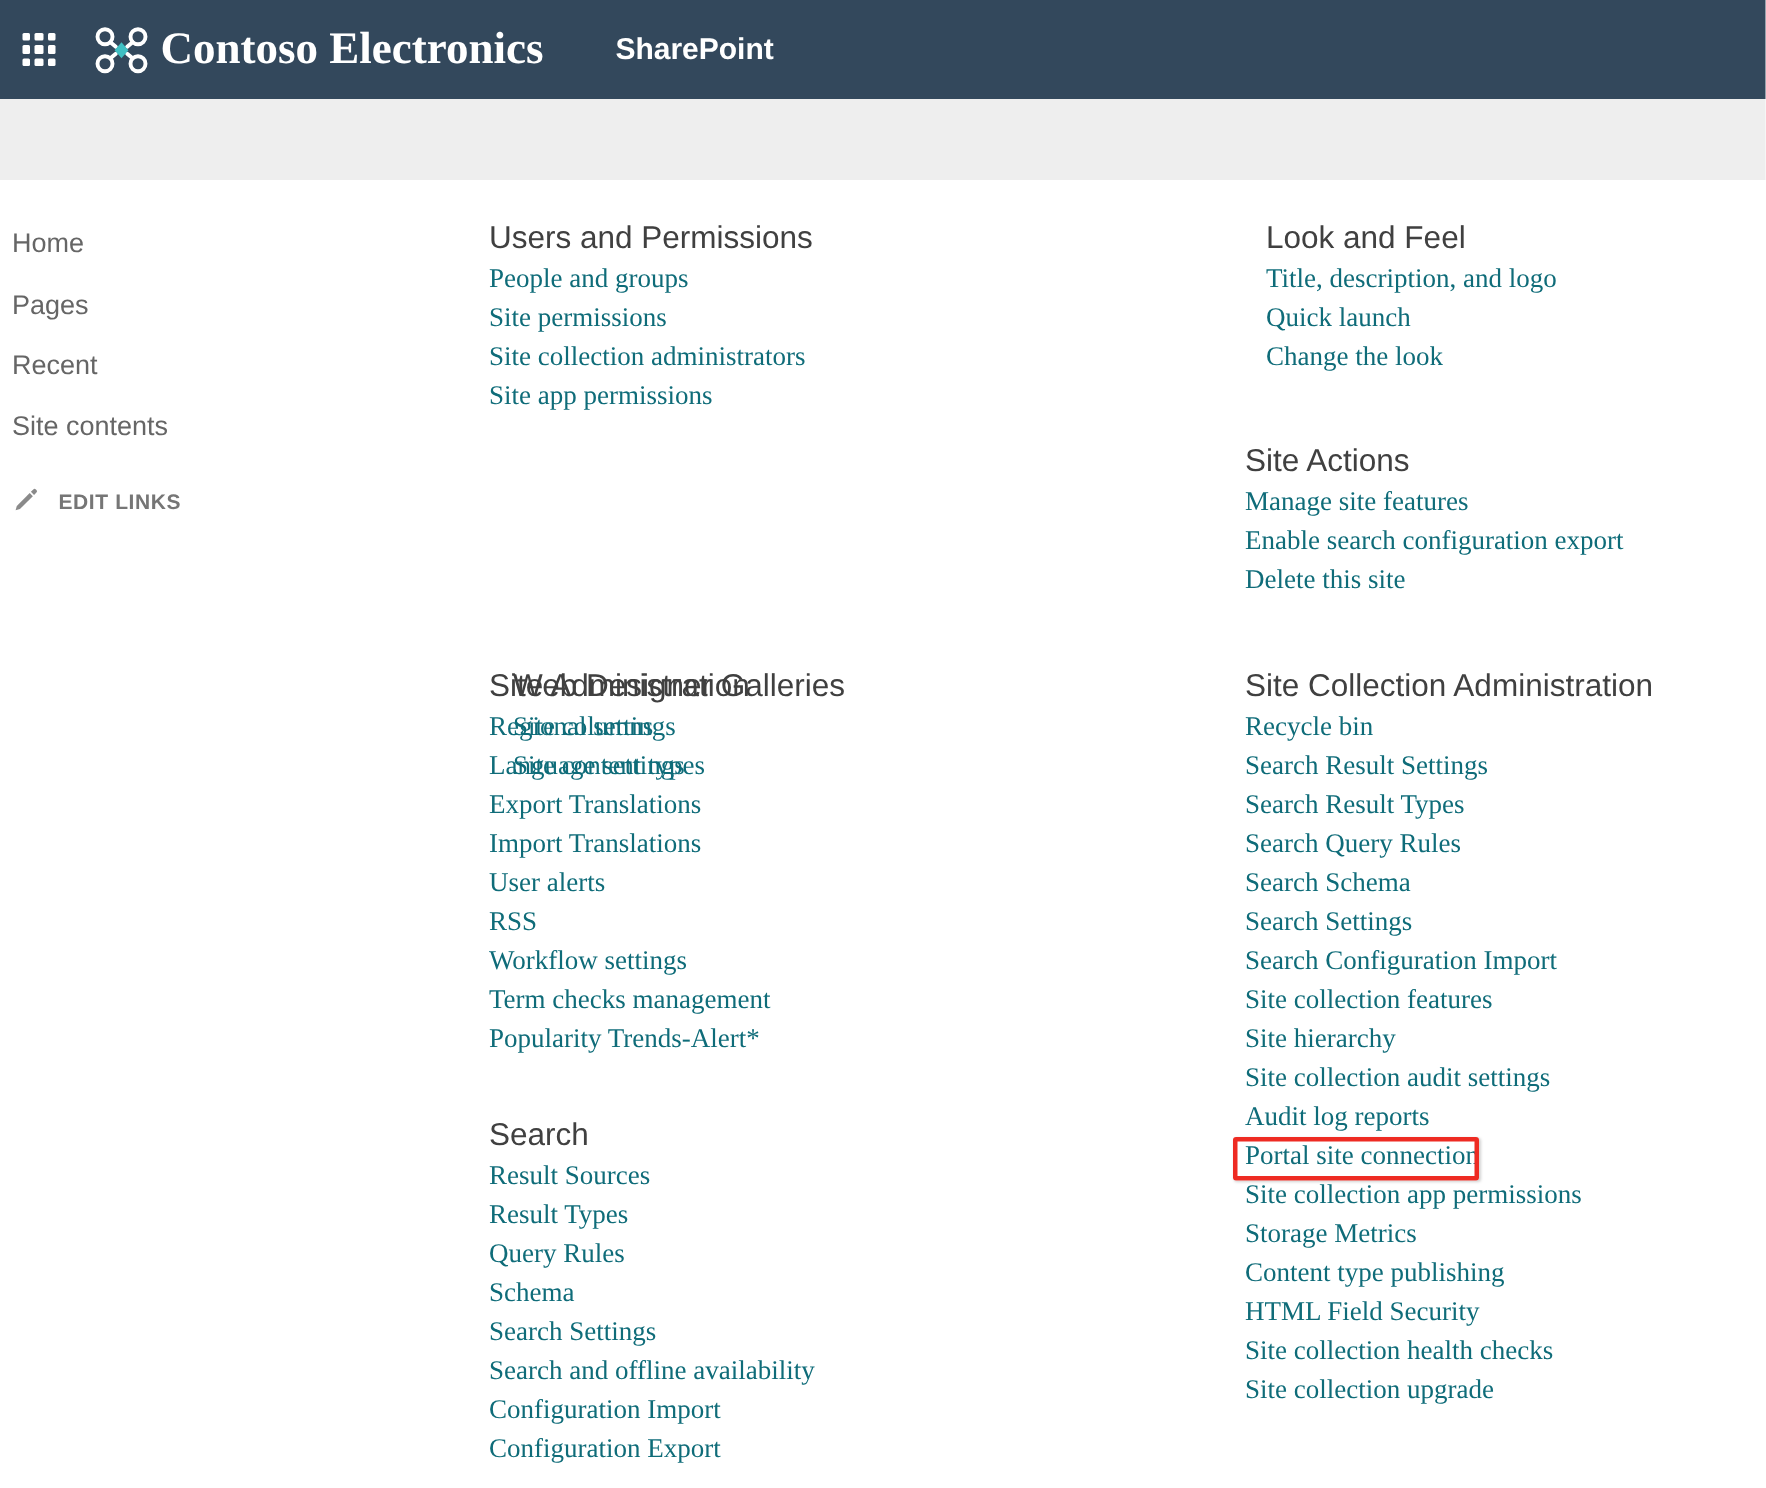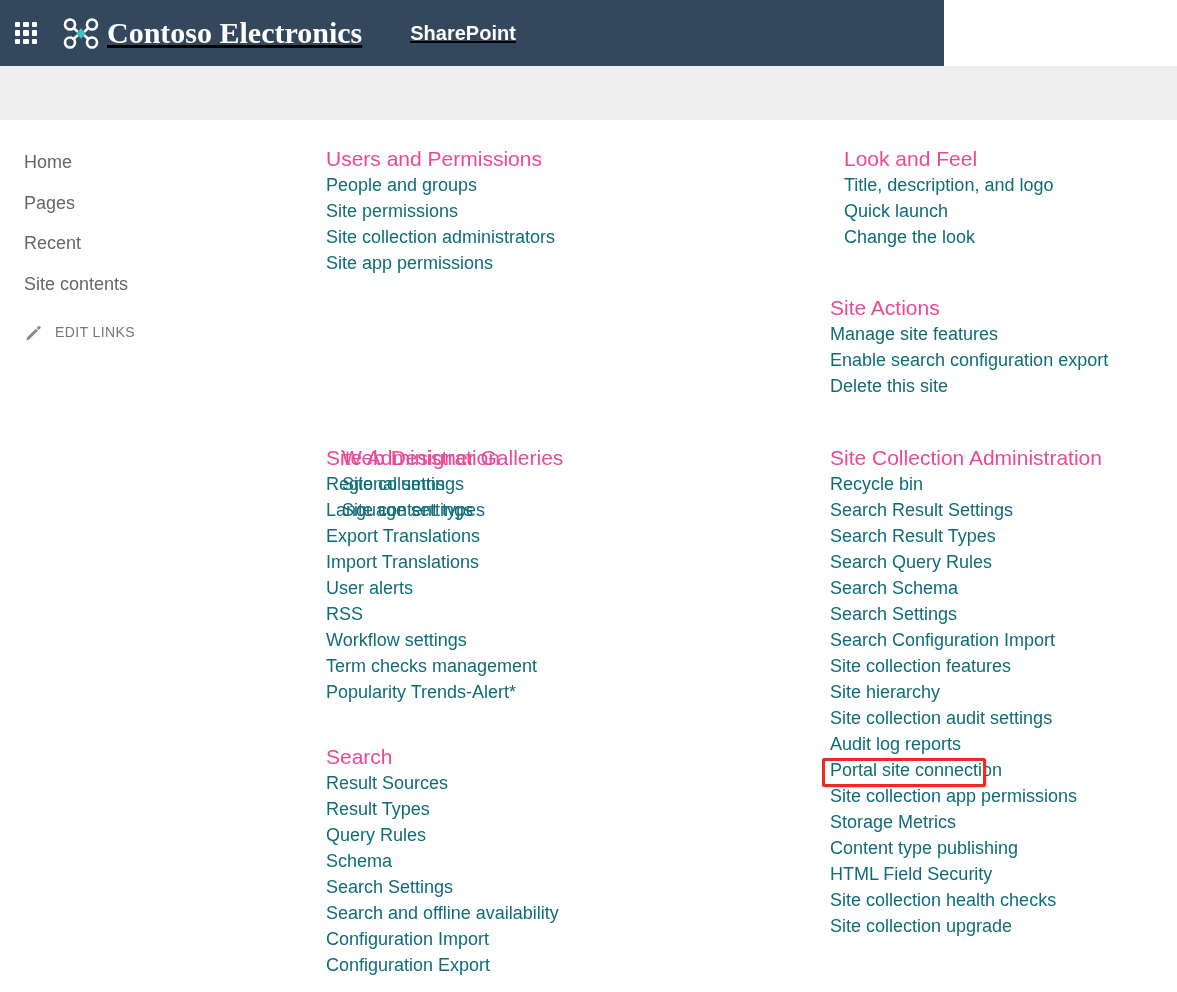--- a/index.html
+++ b/index.html
@@ -9,25 +9,24 @@
     width: 1177px; height: 992px;
     background: #ffffff;
     font-family: "Liberation Sans", sans-serif;
     overflow: hidden;
   }
 
   
   .suite-bar {
     position: absolute;
     top: 0; left: 0;
-    width: 944px; height: 66px;
+    width: 1177px; height: 66px;
     background: #33485C;
     display: flex;
     align-items: center;
-    text-decoration: underline;
   }
   .waffle {
     width: 22px; height: 22px;
     margin-left: 15px;
     display: grid;
     grid-template-columns: repeat(3, 1fr);
     grid-template-rows: repeat(3, 1fr);
     gap: 3px;
     cursor: pointer;
   }
@@ -77,37 +76,38 @@
   .page-body {
     position: absolute;
     top: 120px; left: 0;
     width: 1177px; height: 872px;
     background: #ffffff;
   }
 
   
   .left-nav {
     position: absolute;
-    top: 22px; left: 24px;
+    top: 22px; left: 8px;
     width: 270px;
   }
   .nav-link {
     display: block;
     color: #666666;
     font-size: 18px;
     line-height: 40.5px;
     text-decoration: none;
     cursor: pointer;
     white-space: nowrap;
   }
   .edit-links {
     display: flex;
-    align-items: flex-start;
+    align-items: flex-end;
     margin-top: 20px;
     cursor: pointer;
+    font-weight: bold;
   }
   .pencil-icon {
     width: 18px; height: 18px;
     flex: 0 0 auto;
     margin-right: 13px;
   }
   .edit-links-label {
     color: #767676;
     font-size: 14px;
     letter-spacing: 0.4px;
@@ -117,29 +117,29 @@
   
   .col {
     position: absolute;
     top: 0;
   }
   .col-mid { left: 326px; width: 480px; }
   .col-right { left: 830px; width: 340px; }
 
   .group { margin-bottom: 0; }
   .group-title {
-    color: #ec4899;
+    color: #404040;
     font-size: 21px;
     font-weight: 400;
     line-height: 26px;
     margin: 0;
     white-space: nowrap;
   }
   .group-links { margin: 0; padding: 0; list-style: none; }
-  .group-links li { margin: 0; padding: 0; }
+  .group-links li { margin: 0; padding: 0; font-family: Liberation Serif, serif; }
   .set-link {
     display: block;
     color: #0F6C79;
     font-size: 18px;
     line-height: 26px;
     text-decoration: none;
     cursor: pointer;
     white-space: nowrap;
   }
 

